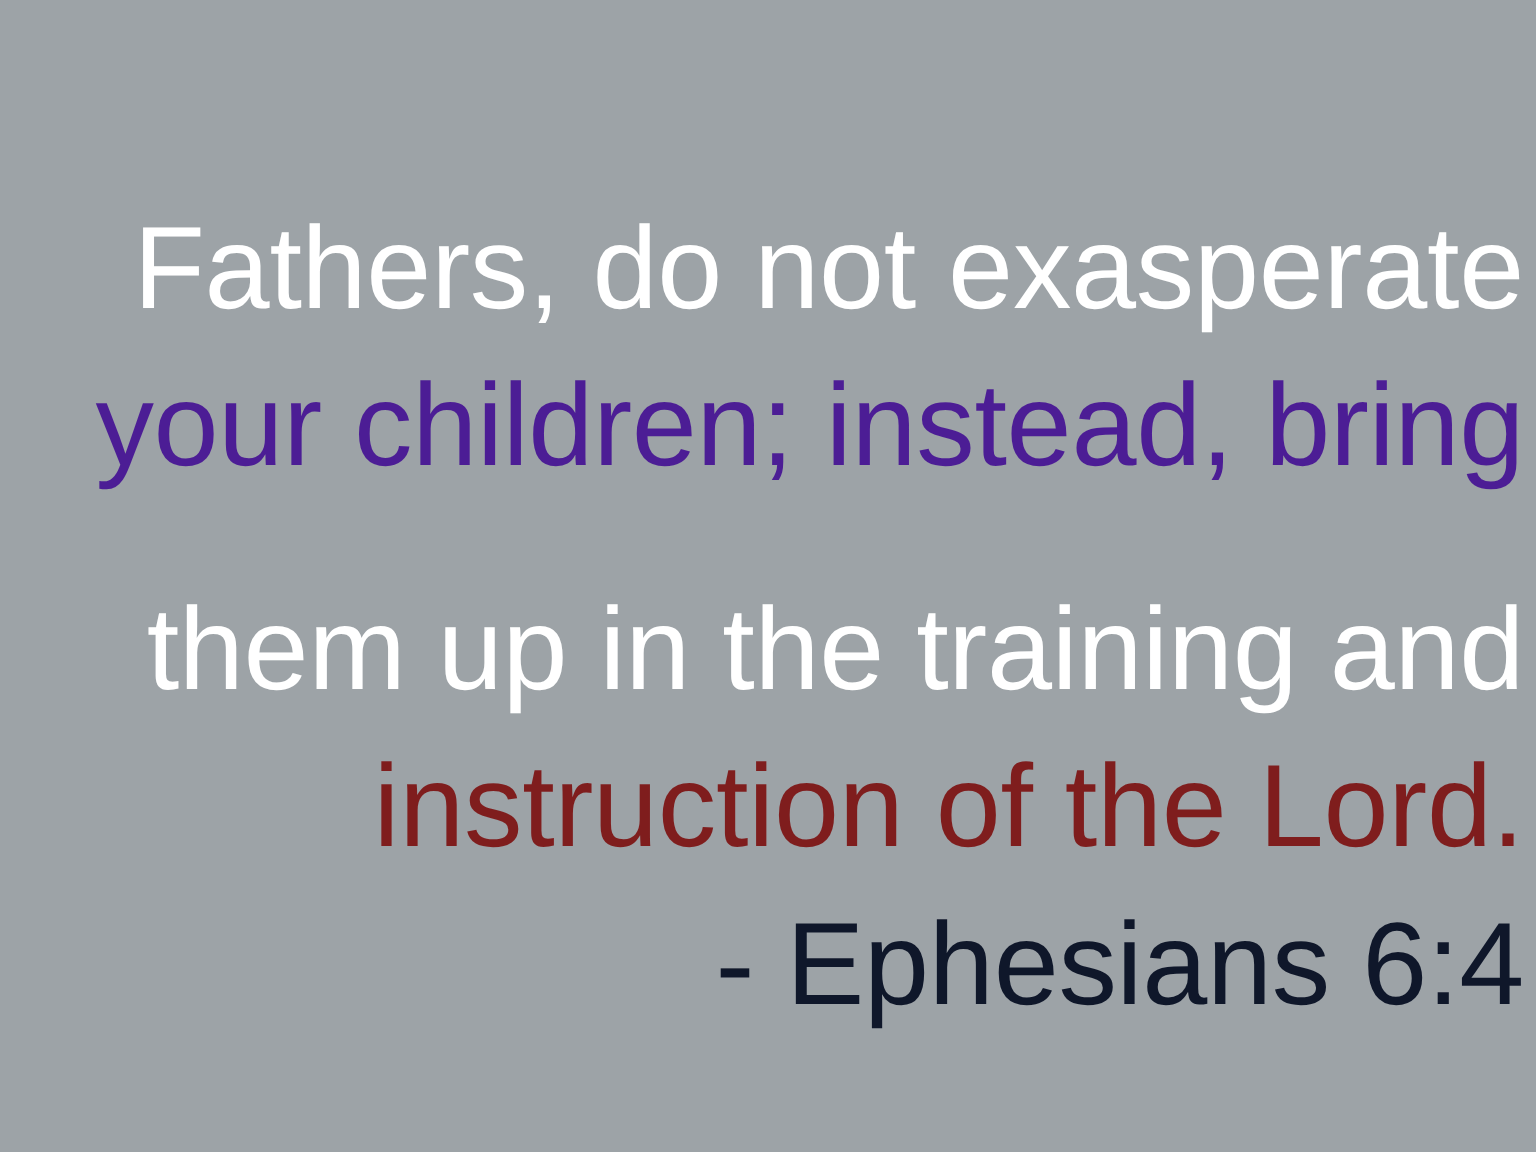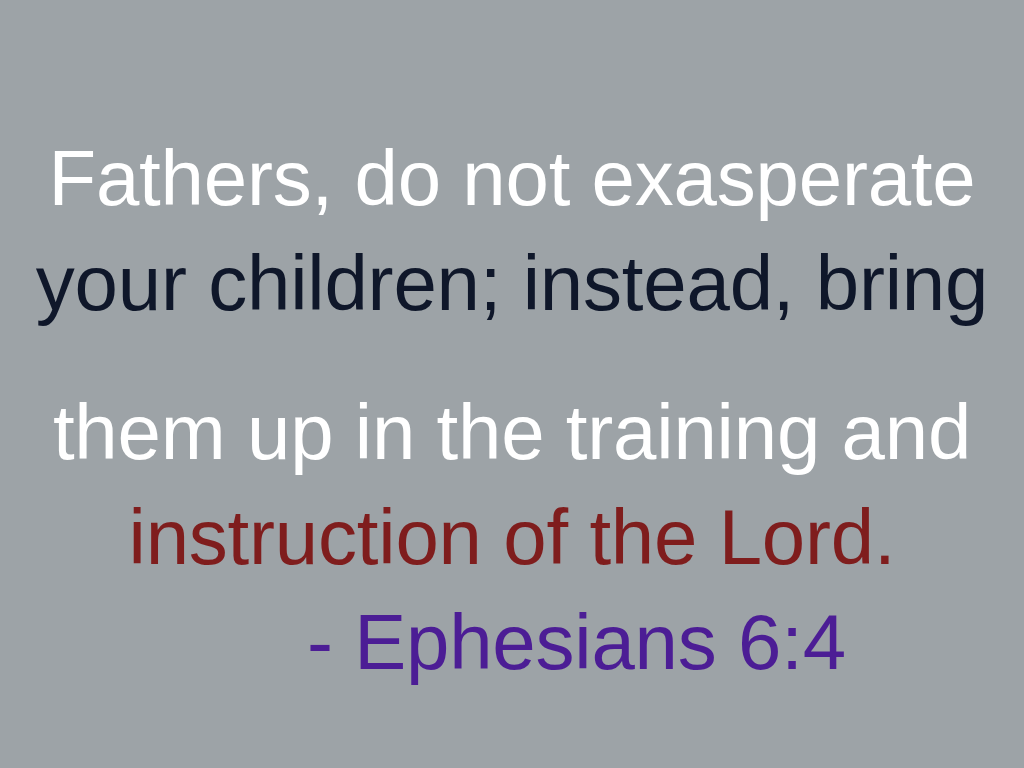--- a/index.html
+++ b/index.html
@@ -22,22 +22,22 @@
     background: #9da3a7;
     box-sizing: border-box;
     overflow: hidden;
   }
 
   .quote-block {
     position: absolute;
     left: 0;
     right: 0;
     top: 126px;
-    text-align: center;
-    padding: 0 24px;
+    text-align: right;
+    padding: 0 8px;
     box-sizing: border-box;
   }
 
   .quote-line {
     display: block;
     color: #ffffff;
     font-family: "Liberation Sans", "DejaVu Sans", sans-serif;
     font-weight: 300;
     font-size: 78px;
     line-height: 105px;
@@ -52,23 +52,23 @@
 </style>
 </head>
 <body>
 
 <div class="slide" style="background: rgb(157, 163, 167);">
 
   <div class="quote-block">
 
     <span class="quote-line" style="color: rgb(255, 255, 255);">Fathers, do not exasperate</span>
 
-    <span class="quote-line" style="color: #0f172a;">your children; instead, bring</span>
+    <span class="quote-line" style="color: #4c1d95;">your children; instead, bring</span>
 
     <span class="quote-line" style="color: rgb(255, 255, 255); margin-top: 44px;">them up in the training and</span>
 
     <span class="quote-line" style="color: #7f1d1d;">instruction of the Lord.</span>
 
-    <span class="quote-line attribution" style="color: #4c1d95;">      - Ephesians 6:4</span>
+    <span class="quote-line attribution" style="color: #0f172a;">      - Ephesians 6:4</span>
 
   </div>
 
 </div>
 
 </body></html>

